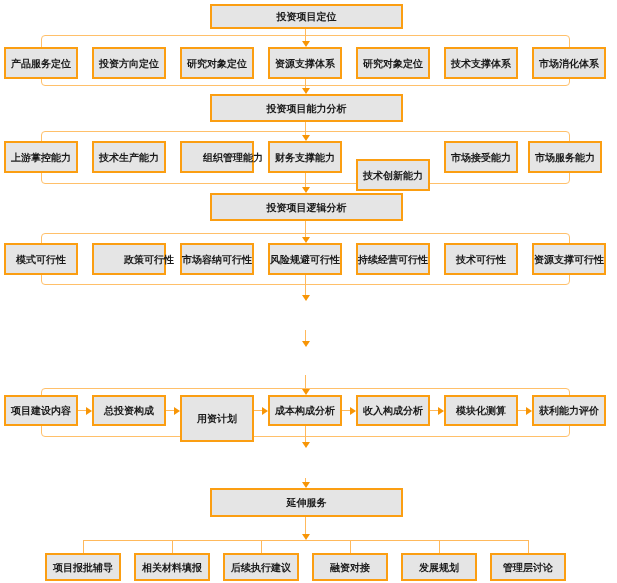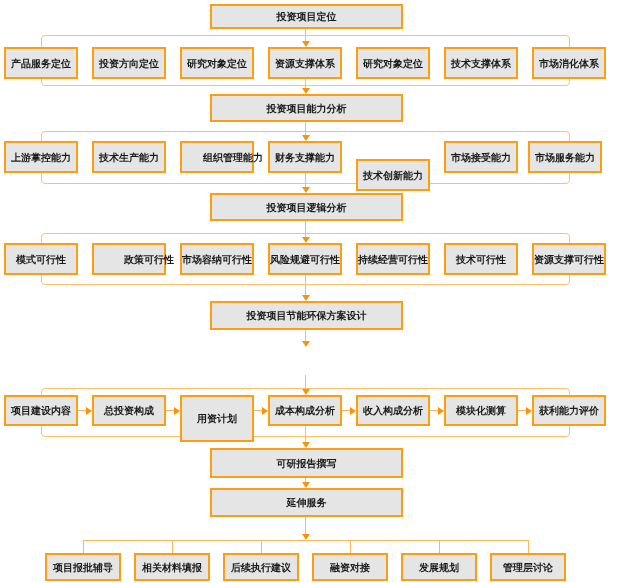--- a/index.html
+++ b/index.html
@@ -77,26 +77,20 @@
 
   <div class="node cnode" style="top:4px;height:25px;">
       <span>投资项目定位</span>
     </div>
   <div class="node cnode" style="top:94px;height:28px;">
       <span>投资项目能力分析</span>
     </div>
   <div class="node cnode" style="top:193px;height:28px;">
       <span>投资项目逻辑分析</span>
     </div>
-  <div class="node cnode" style="top:301px;height:29px;">
-      <span>投资项目节能环保方案设计</span>
-    </div>
-  <div class="node cnode" style="top:448px;height:30px;">
-      <span>可研报告撰写</span>
-    </div>
   <div class="node cnode" style="top:488px;height:29px;">
       <span>延伸服务</span>
     </div>
 
   <div id="row-positioning">
       <div class="node rnode" style="left: 4px; top: 47px; height: 32px;">产品服务定位</div>
       <div class="node rnode" style="left: 92px; top: 47px; height: 32px;">投资方向定位</div>
       <div class="node rnode" style="left: 180px; top: 47px; height: 32px;">研究对象定位</div>
       <div class="node rnode" style="left: 268px; top: 47px; height: 32px;">资源支撑体系</div>
       <div class="node rnode" style="left: 356px; top: 47px; height: 32px;">研究对象定位</div>

